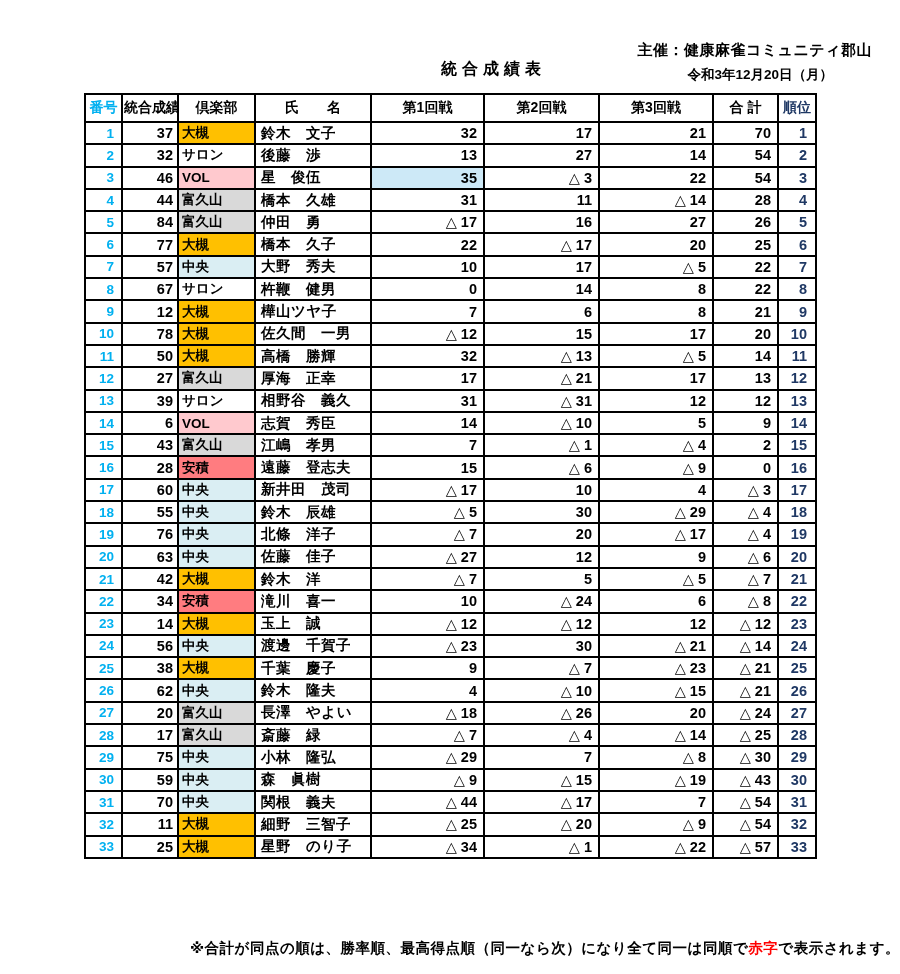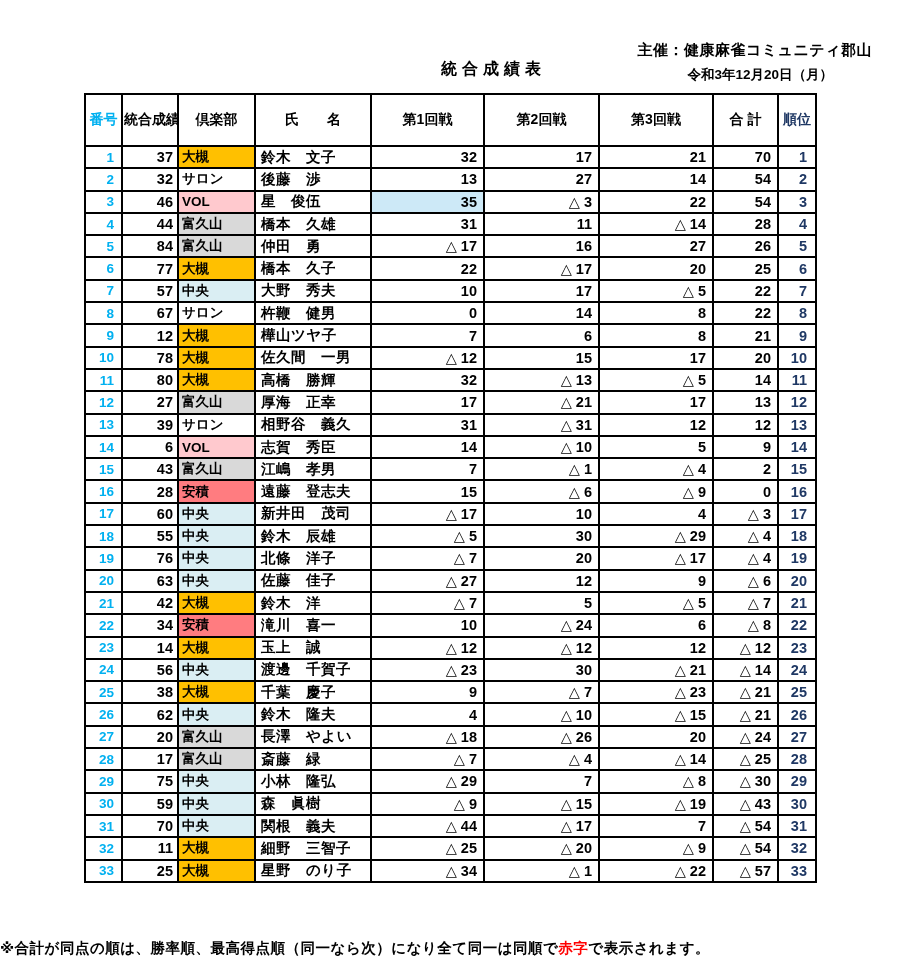--- a/index.html
+++ b/index.html
@@ -21,32 +21,32 @@
     font-size:13.5px;font-weight:bold;white-space:nowrap;
   }
   table.results{
     position:absolute;left:84px;top:93px;width:731px;
     border-collapse:collapse;table-layout:fixed;background:#fff;
   }
   .results th,.results td{
     border:2px solid #000;font-weight:bold;overflow:hidden;white-space:nowrap;
     padding:0 4px;box-sizing:border-box;
   }
-  .results th{height:28px;font-size:14px;text-align:center;padding:16px 1px;background:#fff;}
+  .results th{height:28px;font-size:14px;text-align:center;padding:4px 1px;background:#fff;}
   .results td{height:22.3px;font-size:14.5px;}
   th.c-no,td.c-no{color:#00B0F0;}
   td.c-no{text-align:right;padding-right:7px;font-size:13.5px;}
   td.c-member{text-align:right;padding-right:4px;}
   td.c-club{text-align:left;padding-left:3px;font-size:13.5px;}
   td.c-name{text-align:left;padding-left:5px;letter-spacing:0.5px;}
   td.c-num{text-align:right;padding-right:6px;}
   th.c-rank,td.c-rank{color:#1F3864;}
   td.c-rank{text-align:right;padding-right:8px;}
   .footer{
-    position:absolute;top:939px;left:0;width:900px;text-align:left;
+    position:absolute;top:939px;left:0;width:900px;text-align:right;
     font-size:14.5px;font-weight:bold;letter-spacing:0.5px;white-space:nowrap;
   }
   .footer .red{color:#FF0000;}
 </style>
 </head>
 <body>
 
 <div class="page">
   <div class="organizer">主催：健康麻雀コミュニティ郡山</div>
   <div class="title">統合成績表</div>
@@ -183,21 +183,21 @@
     <td class="c-club" style="background-color: rgb(255, 192, 0);">大槻</td>
     <td class="c-name">佐久間　一男</td>
     <td class="c-num">△ 12</td>
     <td class="c-num">15</td>
     <td class="c-num">17</td>
     <td class="c-num">20</td>
     <td class="c-rank">10</td>
   </tr>
         <tr>
     <td class="c-no">11</td>
-    <td class="c-member">80</td>
+    <td class="c-member">50</td>
     <td class="c-club" style="background-color: rgb(255, 192, 0);">大槻</td>
     <td class="c-name">高橋　勝輝</td>
     <td class="c-num">32</td>
     <td class="c-num">△ 13</td>
     <td class="c-num">△ 5</td>
     <td class="c-num">14</td>
     <td class="c-rank">11</td>
   </tr>
         <tr>
     <td class="c-no">12</td>

